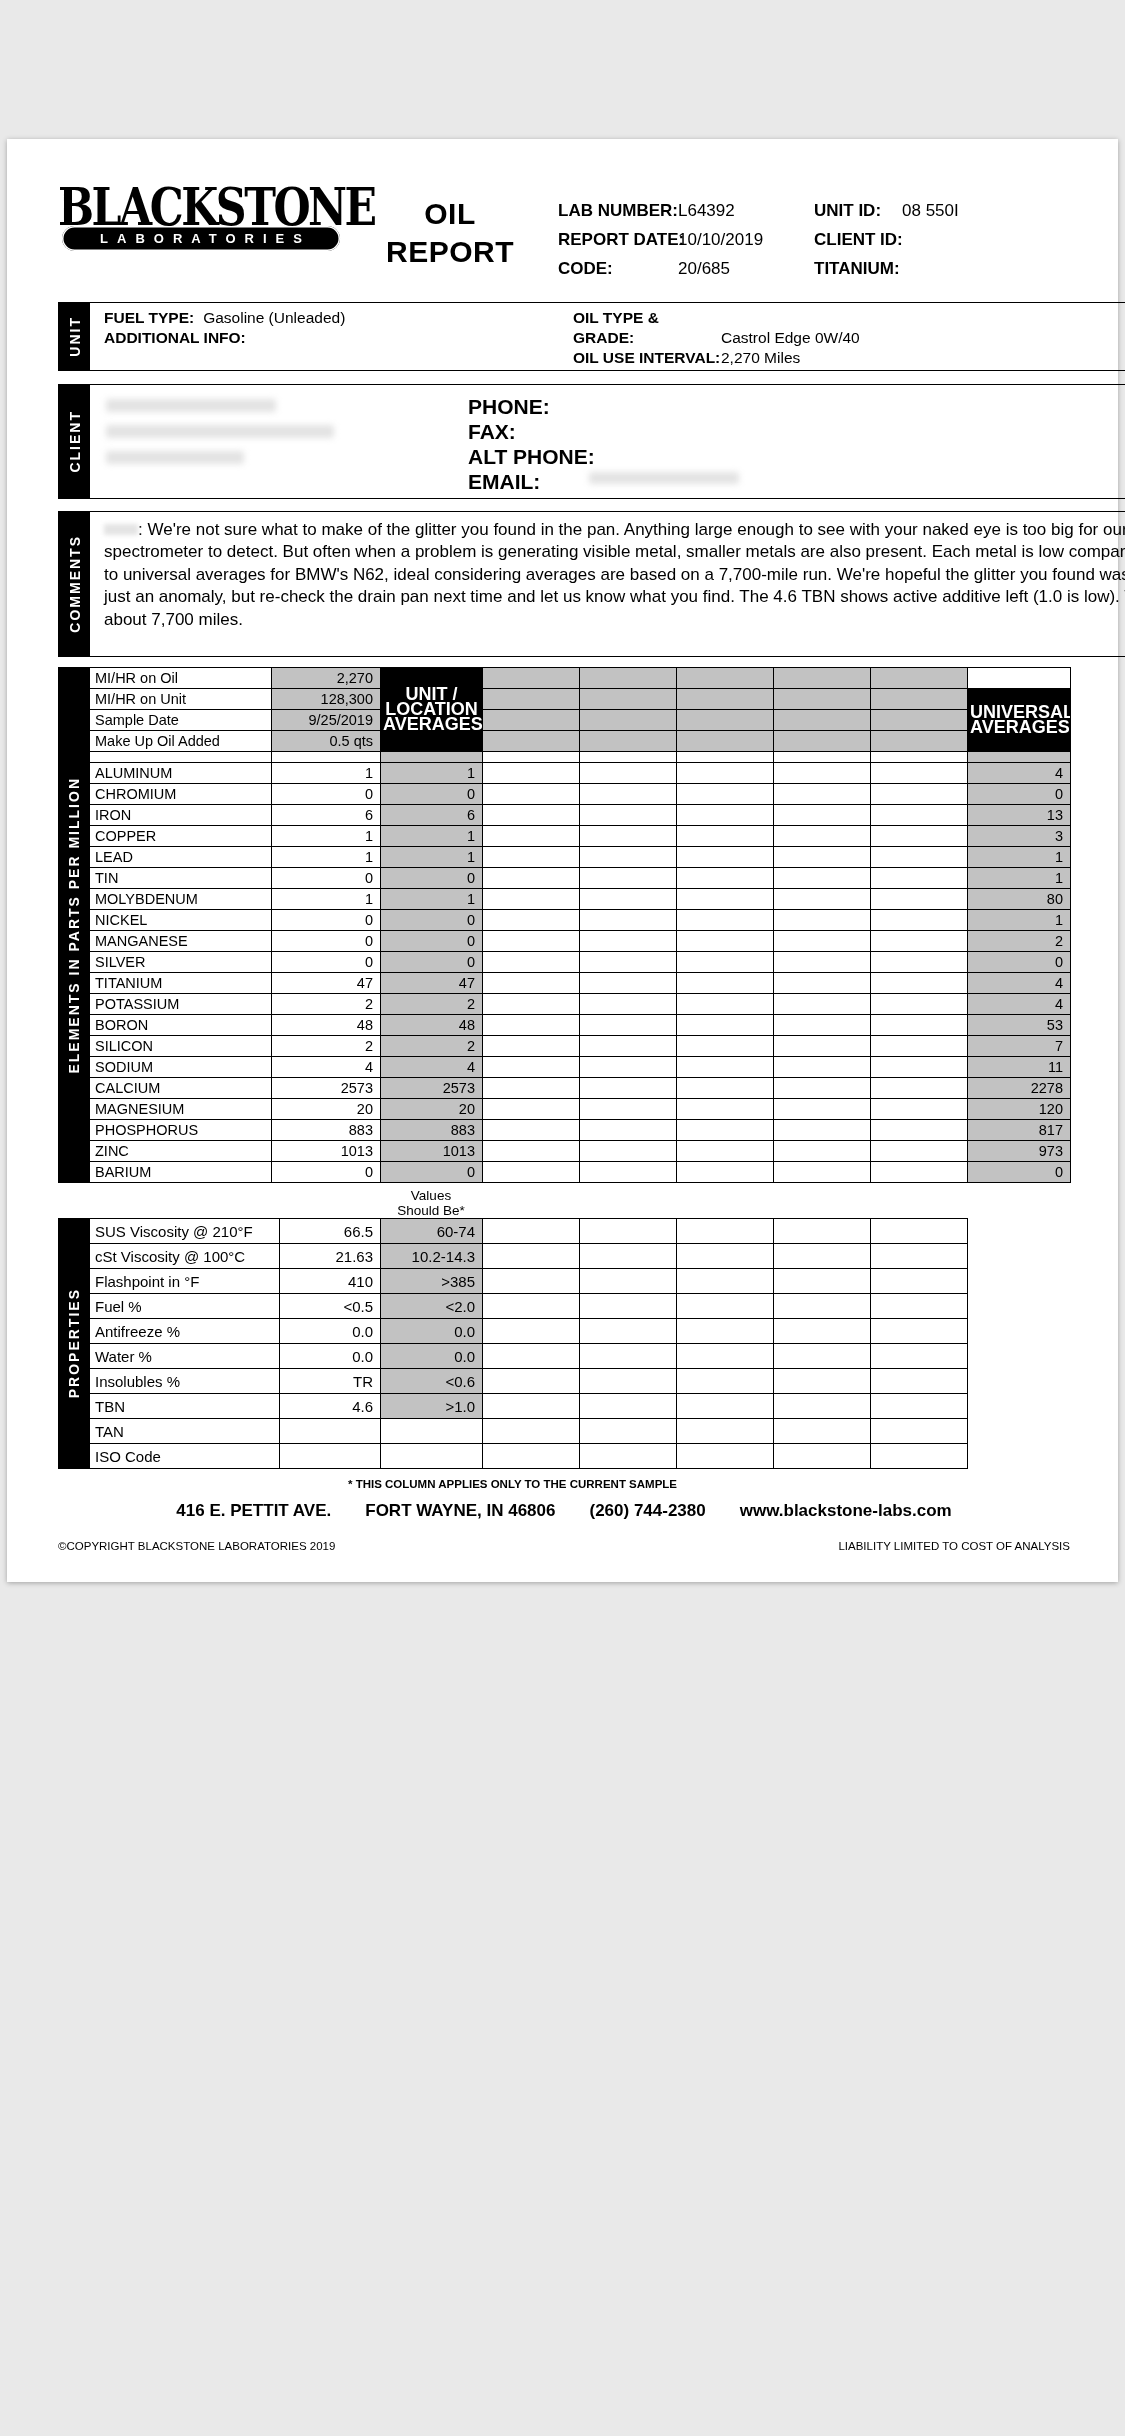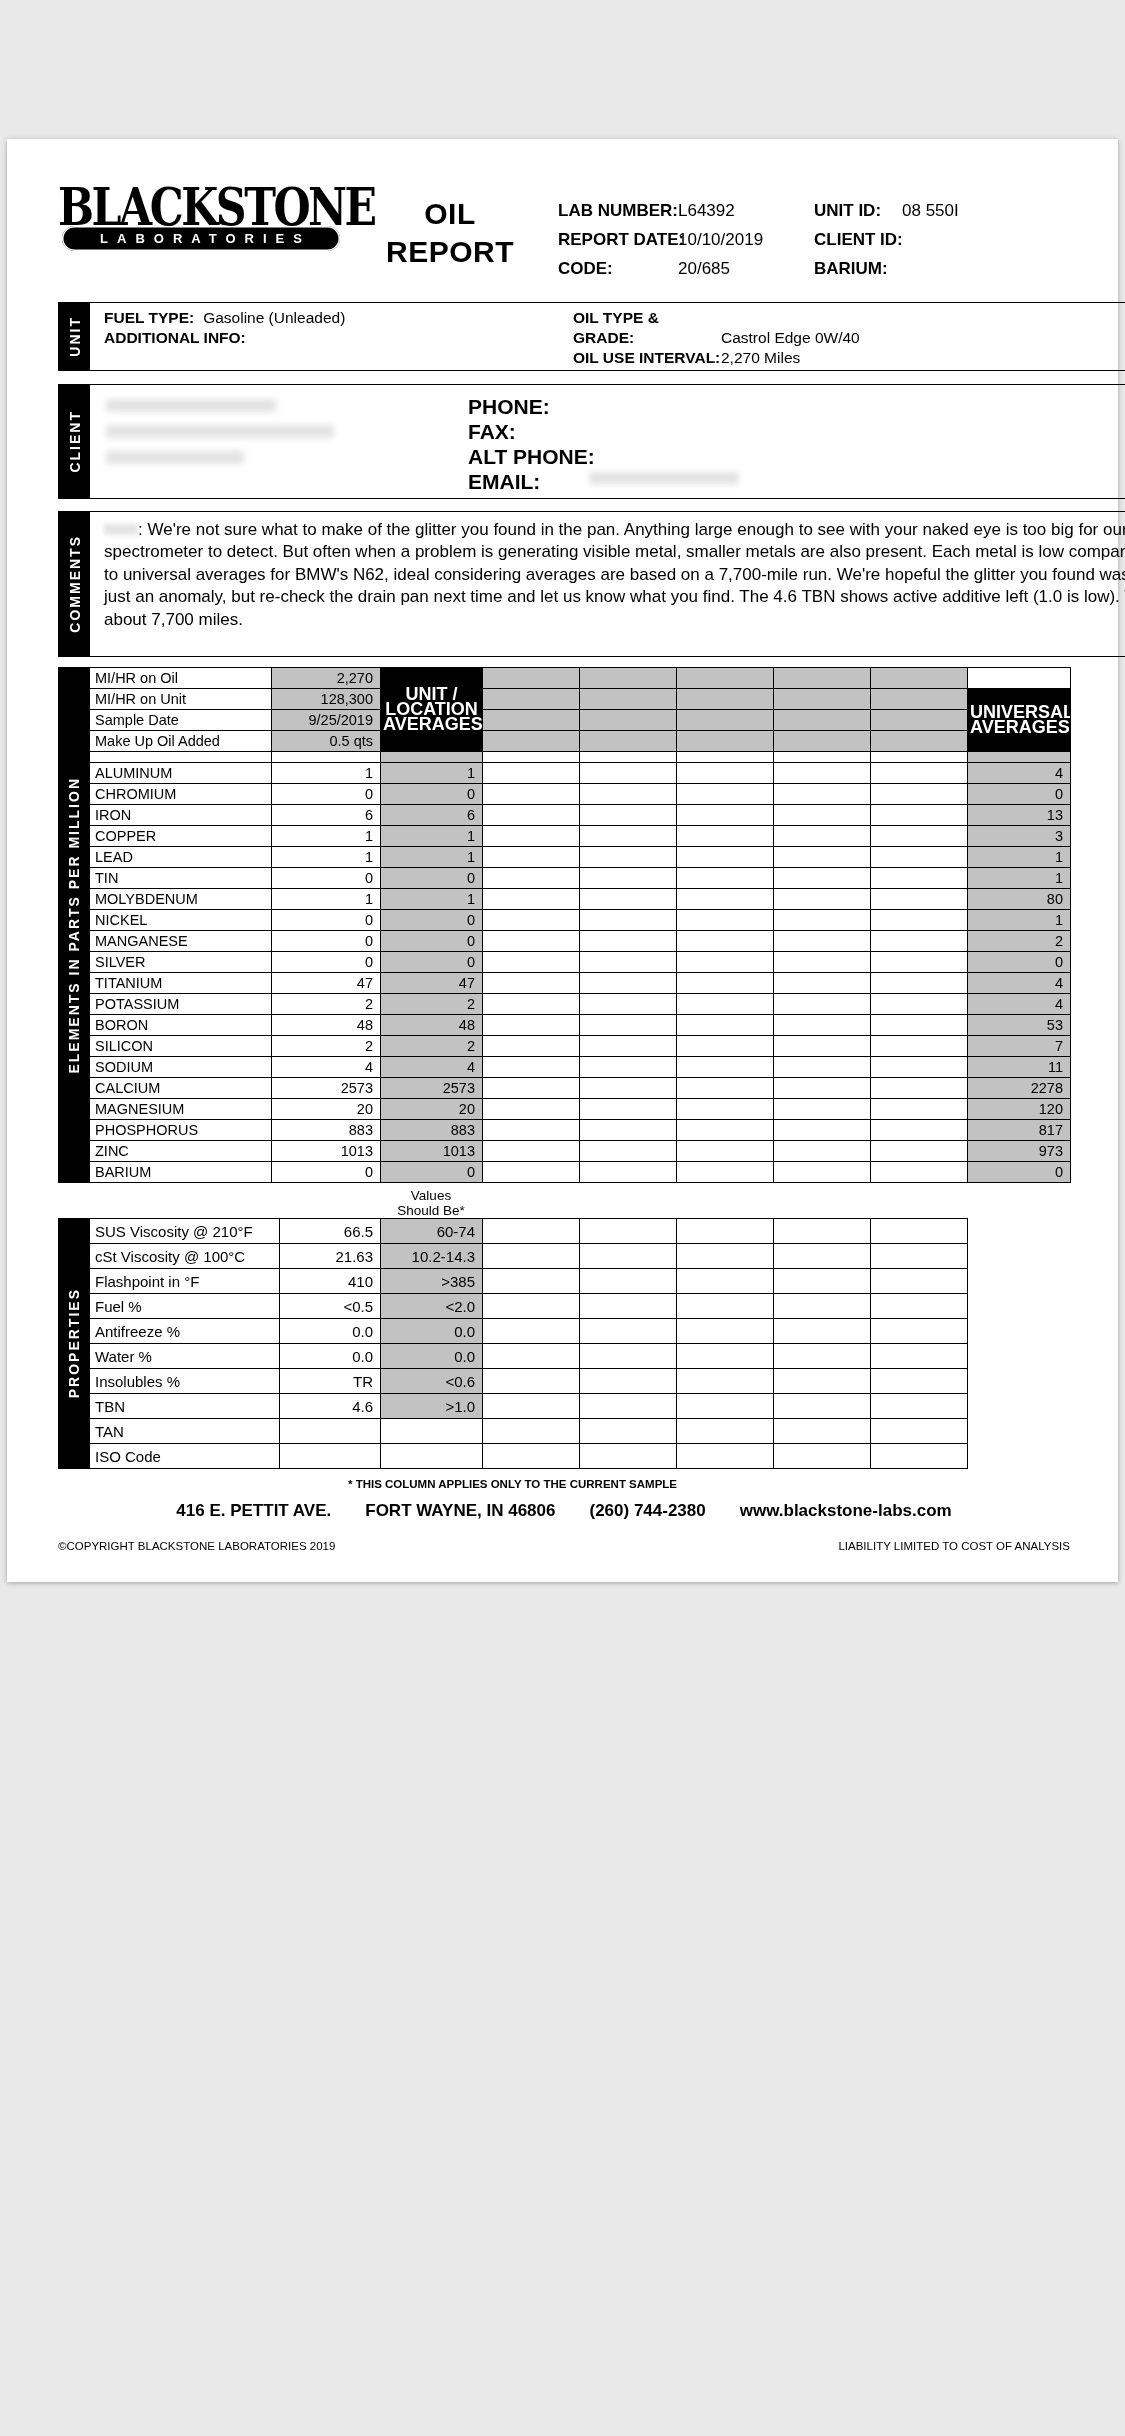--- a/index.html
+++ b/index.html
@@ -137,21 +137,21 @@
           <div class="lab-col c2">
             <div class="lab-row">
               <span class="lab-label">UNIT ID:</span>
               <span class="lab-val">08 550I</span>
             </div>
             <div class="lab-row">
               <span class="lab-label">CLIENT ID:</span>
               <span class="lab-val"></span>
             </div>
             <div class="lab-row">
-              <span class="lab-label">BARIUM:</span>
+              <span class="lab-label">TITANIUM:</span>
               <span class="lab-val"></span>
             </div>
           </div>
         </div>
       </div>
 
       <div class="box unit-box">
         <div class="vtab">
           <span>UNIT</span>
         </div>

